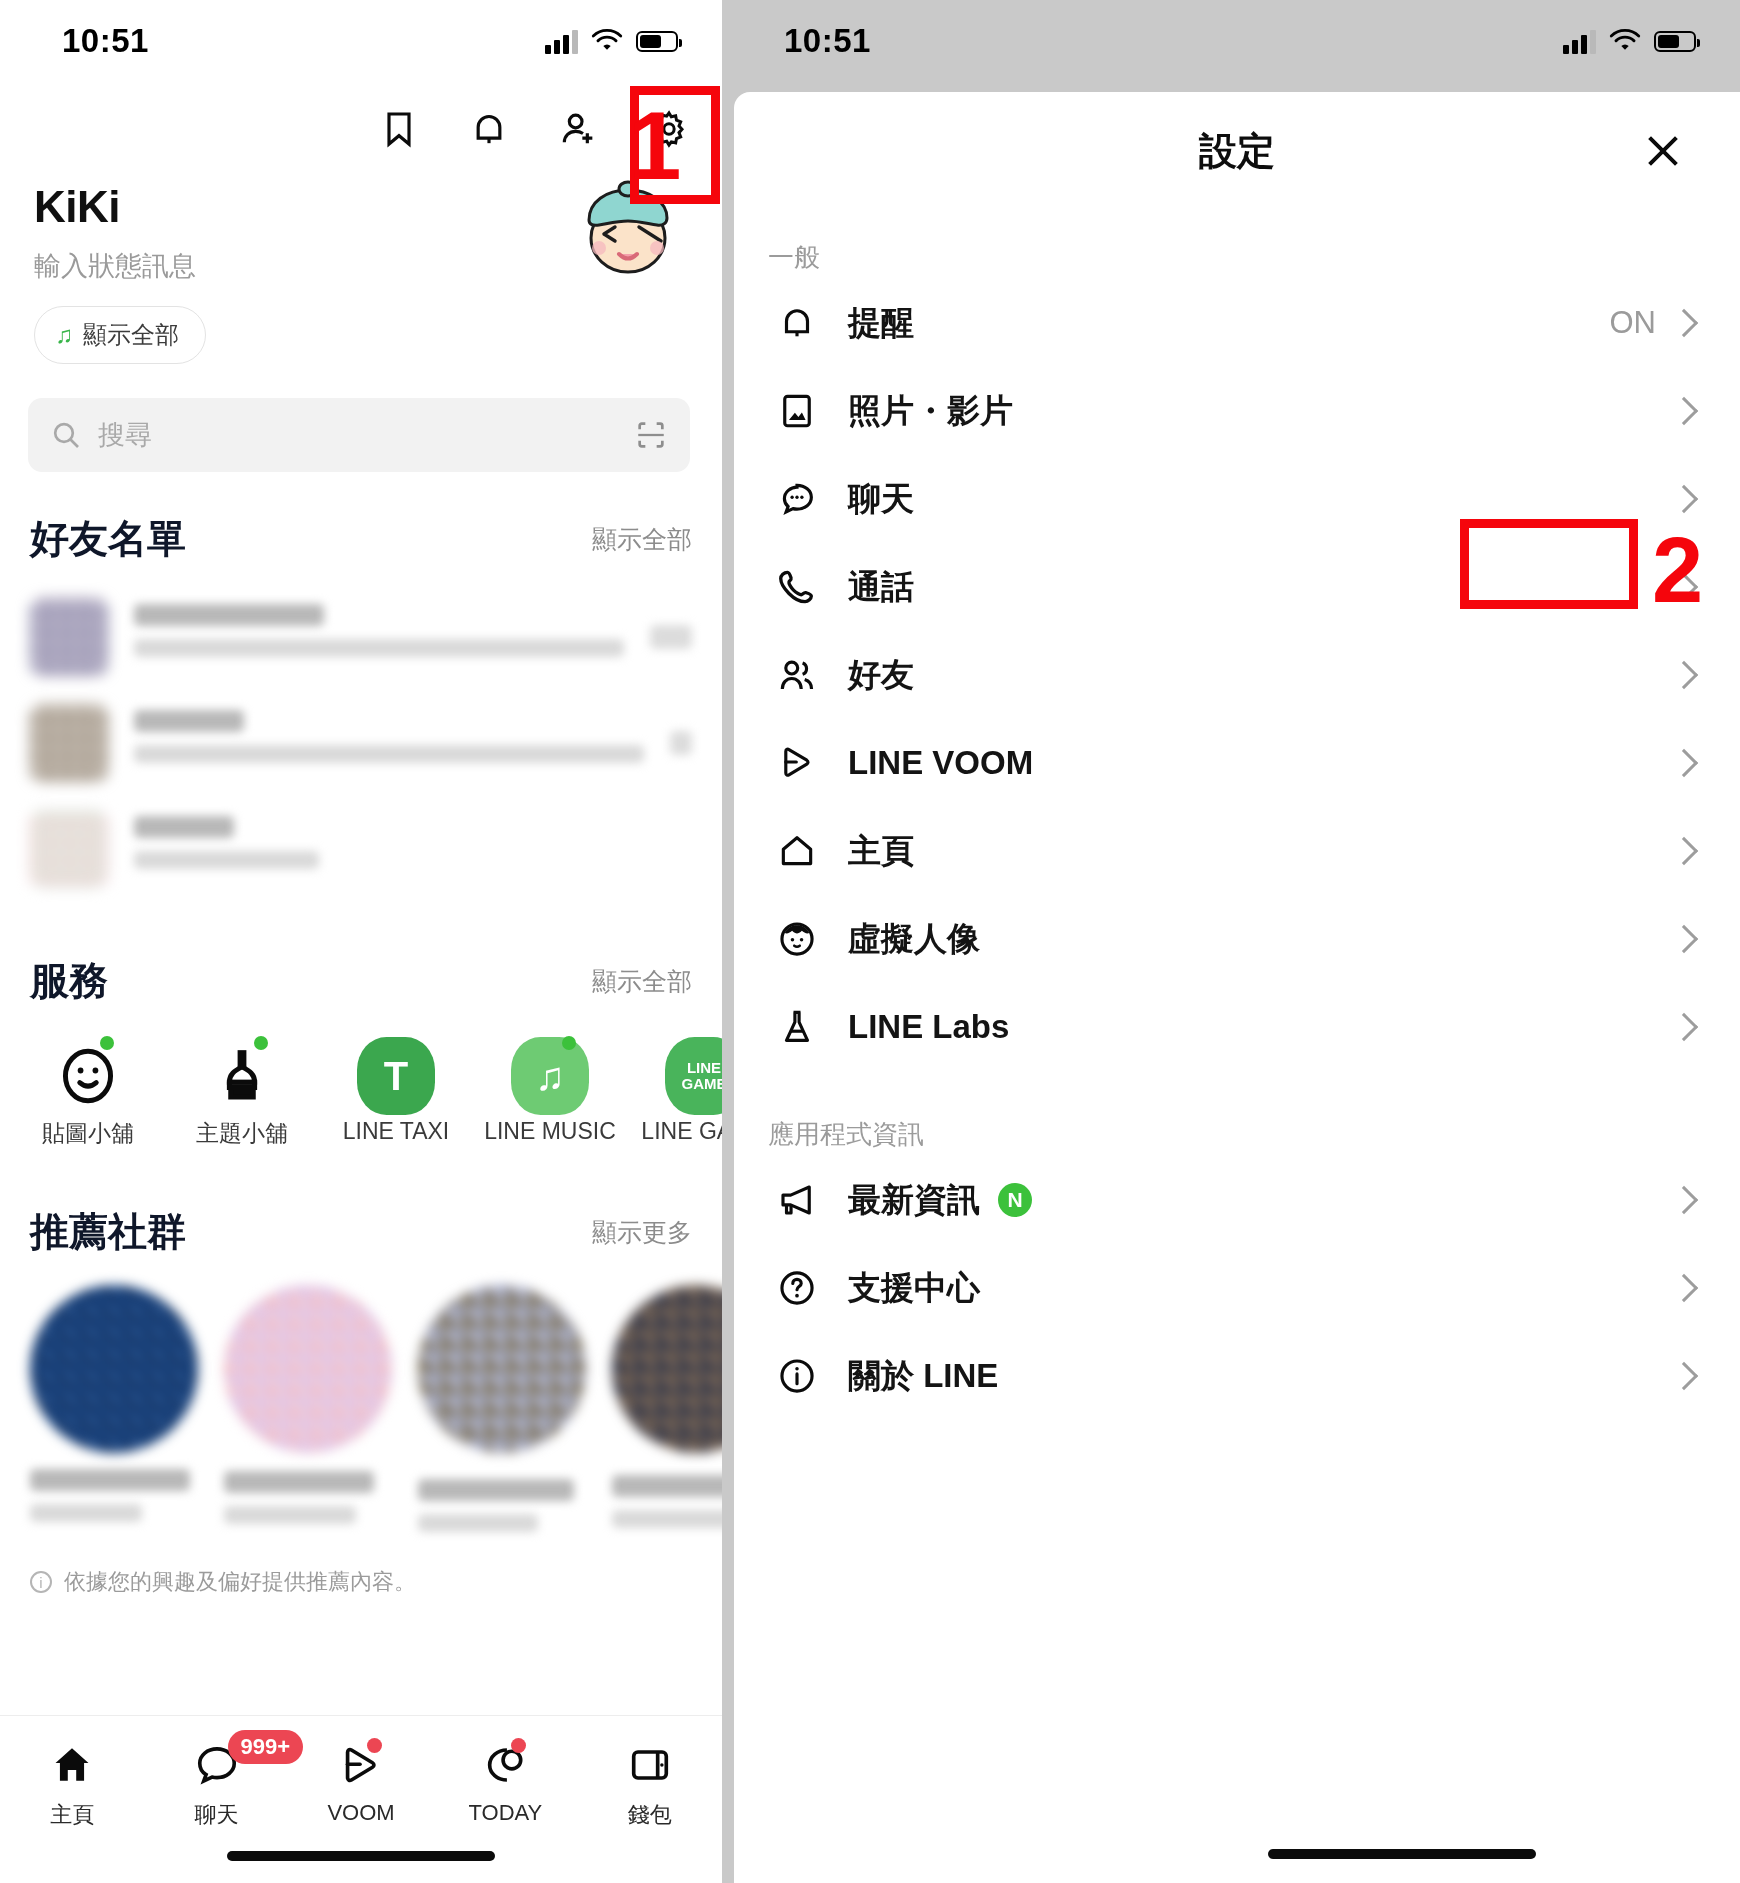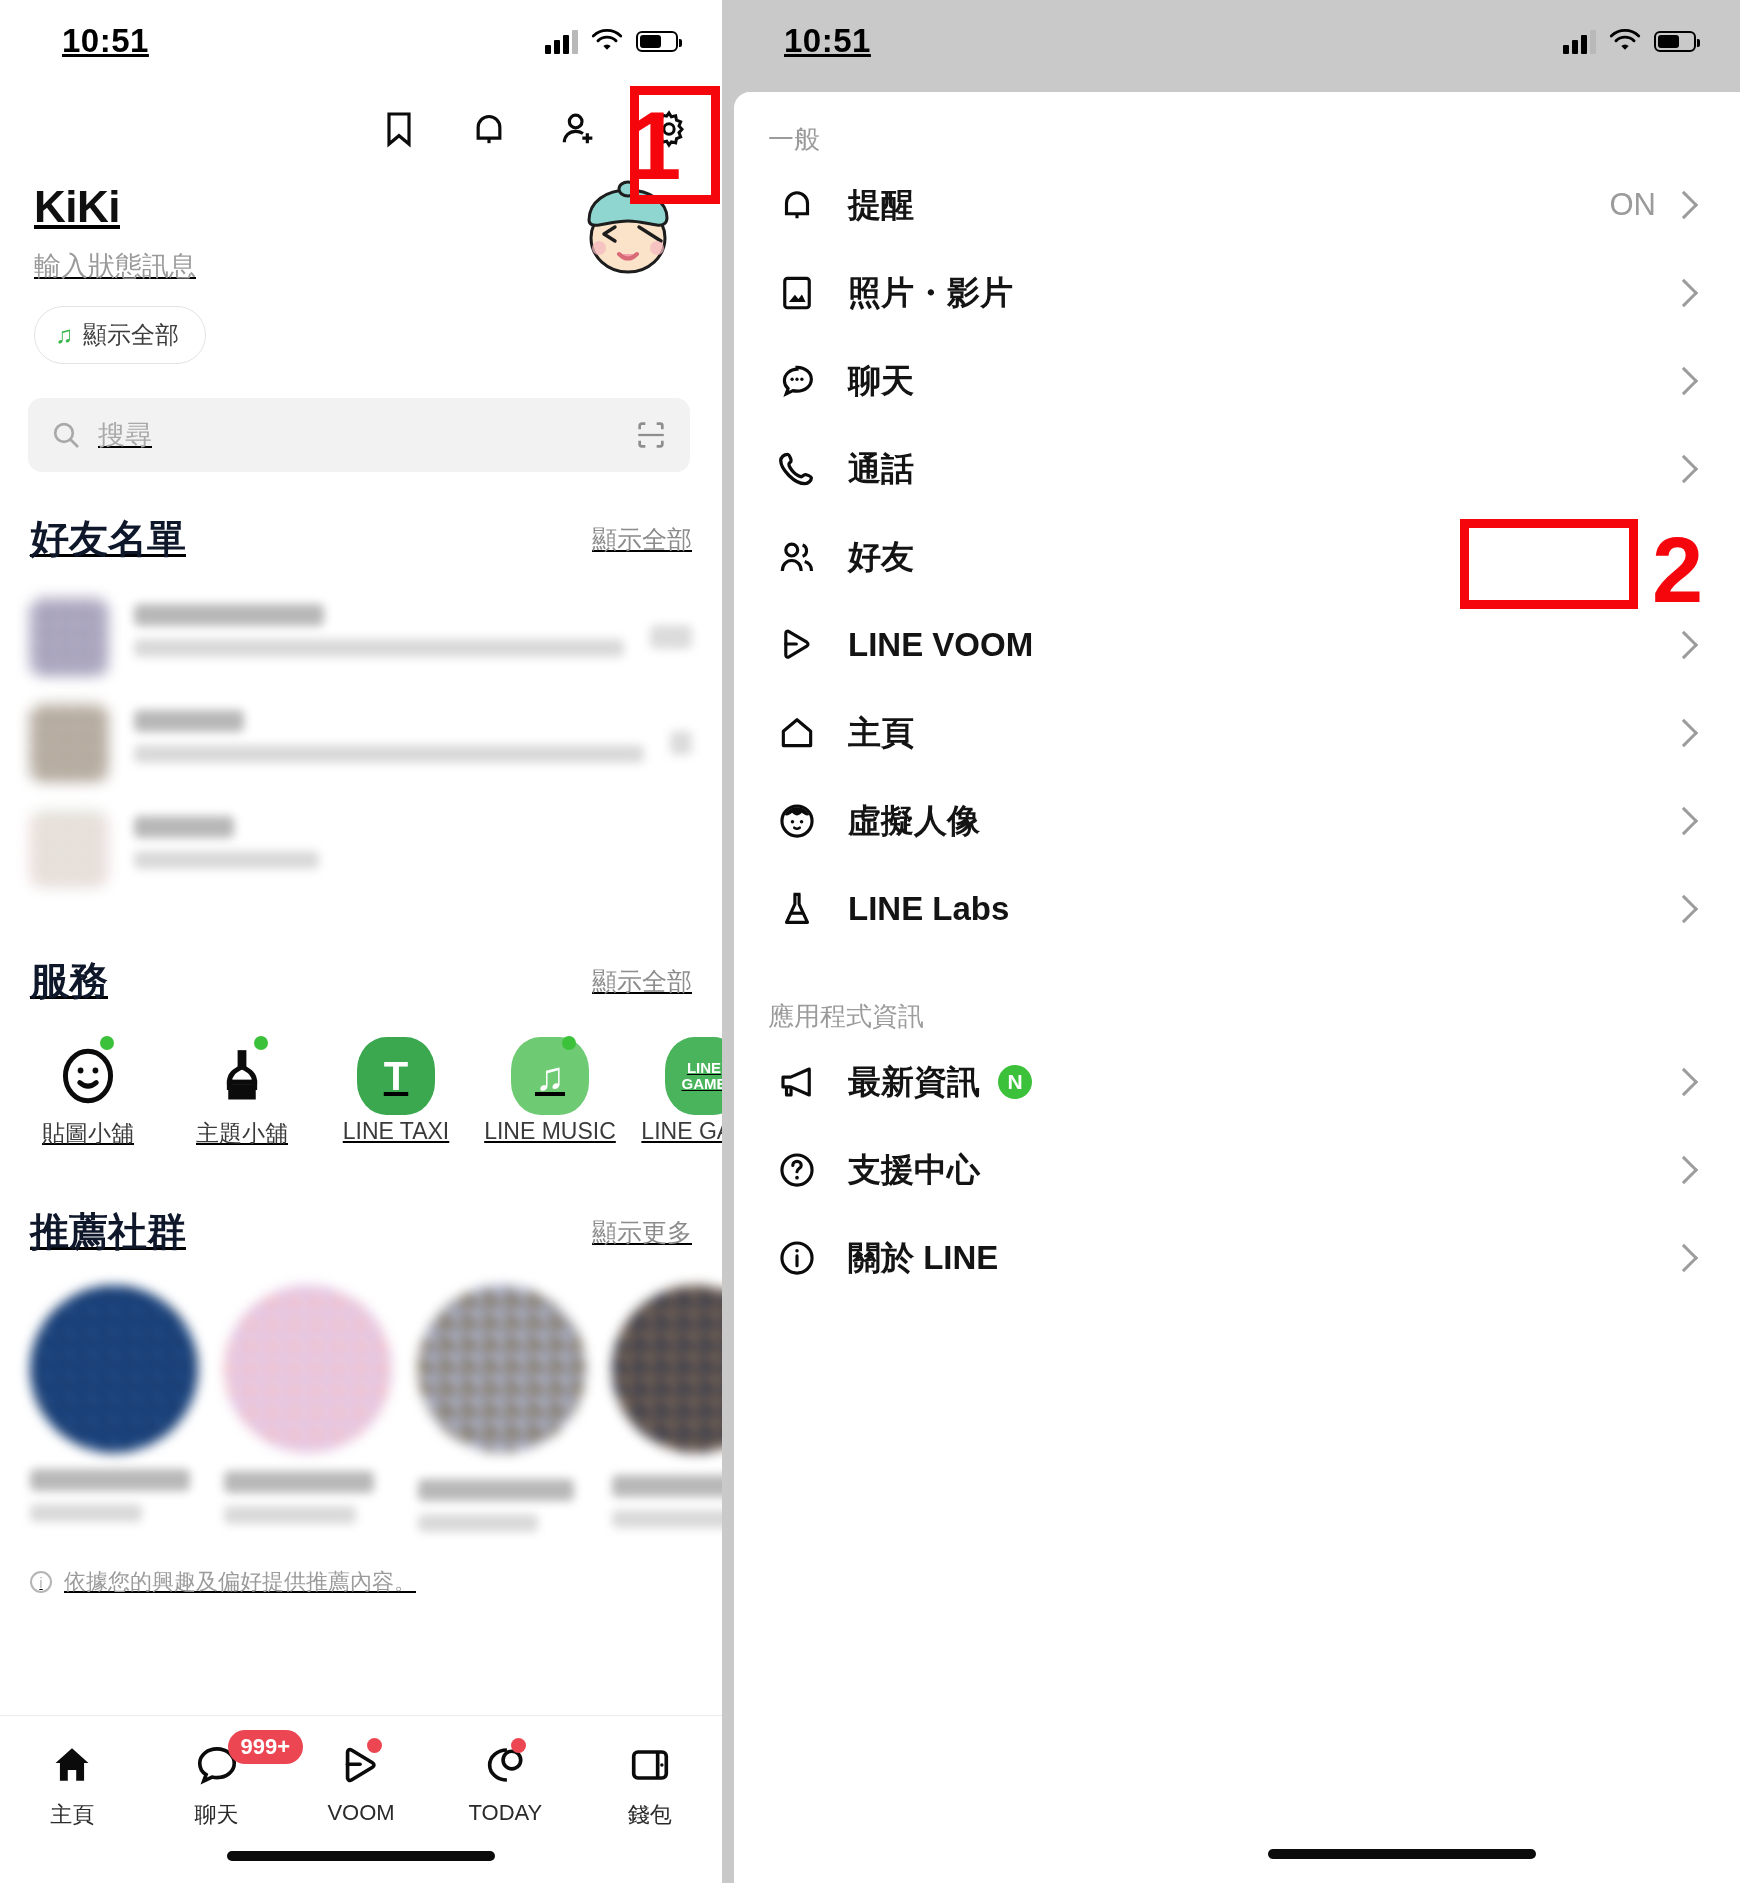--- a/index.html
+++ b/index.html
@@ -2,21 +2,21 @@
 <html><head>
 <meta charset="utf-8">
 <style>
   * { box-sizing: border-box; margin: 0; padding: 0; }
   html, body {
     width: 1740px; height: 1883px;
     background: #c9c9c9;
     font-family: "Liberation Sans", "DejaVu Sans", sans-serif;
     overflow: hidden;
   }
-  #root { position: relative; width: 1740px; height: 1883px; display: flex; text-decoration: underline; }
+  #root { position: relative; width: 1740px; height: 1883px; display: flex; }
 
   
   .phone { position: relative; height: 1883px; background: #fff; overflow: hidden; }
   .left-phone  { width: 722px; }
   .right-phone { width: 1018px; background: #c9c9c9; }
 
   
   .statusbar {
     height: 82px; display: flex; align-items: center;
     justify-content: space-between; padding: 0 44px 0 62px;
@@ -460,20 +460,26 @@
           <path d="M5.6 8.9a9.2 9.2 0 0 1 12.8 0" stroke="#000" stroke-width="2" fill="none" stroke-linecap="round"></path>
           <path d="M2.3 5.4a13.9 13.9 0 0 1 19.4 0" stroke="#000" stroke-width="2" fill="none" stroke-linecap="round"></path>
         </svg>
         <span class="batt">
             <i></i>
           </span>
       </div>
     </div>
 
     <div class="sheet">
+      <div class="sheet-head">
+        <div class="sheet-title">設定</div>
+        <svg class="close-x" viewBox="0 0 24 24" fill="none" stroke="#0b0b0b" stroke-width="2.1">
+          <path d="M5 5l14 14M19 5L5 19"></path>
+        </svg>
+      </div>
 
       <div class="grp-label">一般</div>
 
       <div class="srow">
         <span class="srow-ic">
           <svg viewBox="0 0 24 24" fill="none" stroke="#0b0b0b" stroke-width="1.8">
               <path d="M6 17h12v-6a6 6 0 1 0-12 0z"></path>
               <path d="M12 17v2.6"></path>
             </svg>
         </span>

